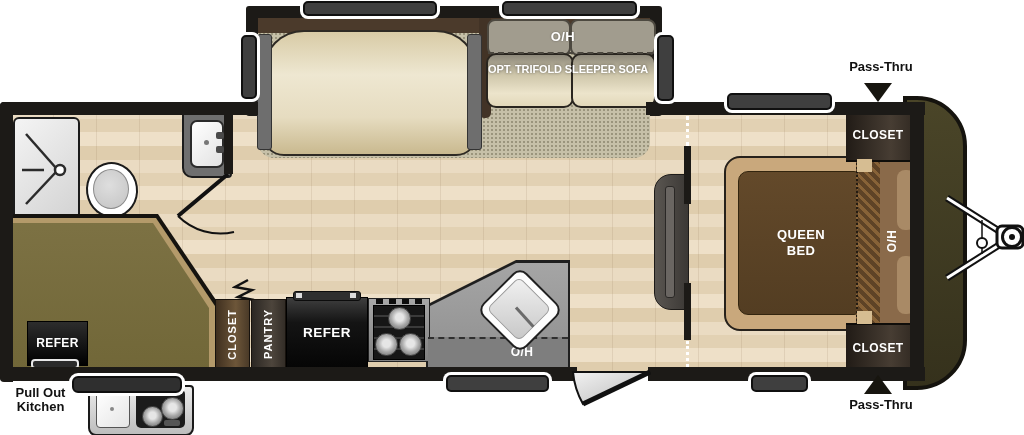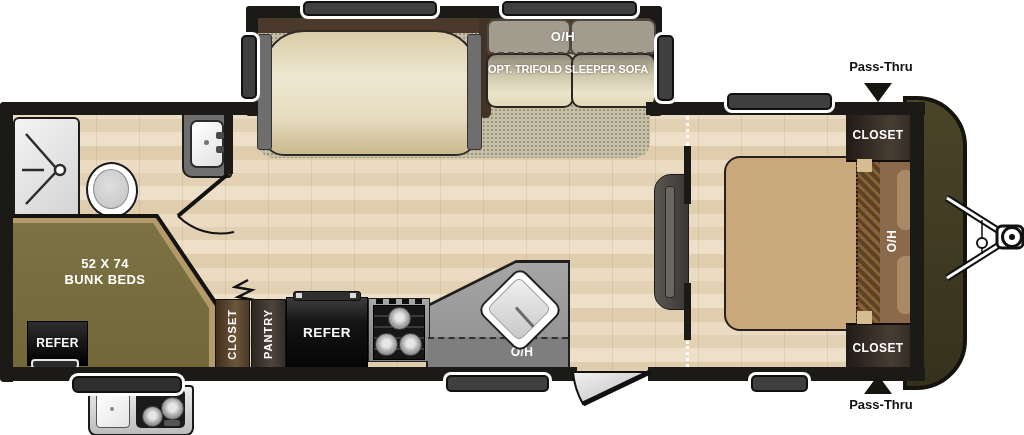--- a/index.html
+++ b/index.html
@@ -102,22 +102,20 @@
     <line x1="66" y1="6" x2="16" y2="48" stroke="#111" stroke-width="4"></line>
   </svg>
 
   <div class="abs" style="left:10px;top:214px;width:210px;height:157px;background:#15130f;z-index:2;
               clip-path:polygon(0 0,148px 0,210px 92px,210px 157px,0 157px);"></div>
   <div class="abs" style="left:10px;top:214px;width:210px;height:157px;background:var(--trim,#b49a6a);z-index:2;
               clip-path:polygon(0 4px,146px 4px,205px 92px,205px 157px,0 157px);"></div>
   <div class="abs" style="left:10px;top:214px;width:210px;height:157px;z-index:2;
               background:linear-gradient(180deg,#7d7244,#716738);
               clip-path:polygon(0 9px,143px 9px,199px 94px,199px 157px,0 157px);"></div>
-  <div class="abs lbl pre s13" style="left:25px;top:256px;width:160px;z-index:3;">52 X 74
-BUNK BEDS</div>
   <div class="abs" style="left:27px;top:321px;width:59px;height:43px;background:linear-gradient(180deg,#2d2d2d,#000);
               border:1.5px solid #000;z-index:3;display:flex;align-items:center;justify-content:center;">
     <div class="lbl s12">REFER</div>
   </div>
   <div class="abs" style="left:33px;top:361px;width:44px;height:6px;background:#2b2b2b;border-radius:2px;
               box-shadow:0 0 0 2px #e8e8e8;z-index:4;"></div>
   <svg class="abs" style="left:232px;top:278px;z-index:3;" width="24" height="30" viewBox="0 0 24 30">
     <path d="M 16 2 L 3 9 L 20 12 L 6 19 L 22 22" fill="none" stroke="#111" stroke-width="2.5"></path>
   </svg>
 
@@ -166,20 +164,26 @@
   <div class="abs" style="left:516px;top:306px;width:26px;height:3px;background:#6a6a6a;transform:rotate(48deg);transform-origin:left center;z-index:6;"></div>
 
   <div class="abs" style="left:686px;top:116px;height:30px;width:0;border-left:3px dotted #ffffff;z-index:3;"></div>
   <div class="abs" style="left:686px;top:341px;height:26px;width:0;border-left:3px dotted #ffffff;z-index:3;"></div>
   <div class="abs" style="left:654px;top:174px;width:33px;height:134px;border-radius:17px 0 0 17px;
               background:linear-gradient(90deg,#5a5651,#3b3835);border:1.5px solid #1d1b19;z-index:3;"></div>
   <div class="abs" style="left:665px;top:186px;width:8px;height:110px;background:#6a6662;border:1px solid #2a2826;border-radius:3px;z-index:4;"></div>
 
   <div class="abs" style="left:724px;top:156px;width:196px;height:171px;background:var(--platform,#c9a87c);
               border:2px solid #26211b;border-radius:16px 4px 4px 16px;z-index:2;"></div>
+  <div class="abs" style="left:738px;top:171px;width:124px;height:142px;border-radius:10px;border:1.5px solid #33250f;
+              background:linear-gradient(180deg,#63492a,#533d22);z-index:3;
+              display:flex;align-items:center;justify-content:center;">
+    <div class="lbl pre s13">QUEEN
+BED</div>
+  </div>
   <div class="abs" style="left:856px;top:158px;width:24px;height:167px;background:#5e4326;z-index:3;border-left:2px dotted #241c12;
               background-image:repeating-linear-gradient(45deg, rgba(170,125,70,.55) 0 3px, rgba(0,0,0,0) 3px 7px);"></div>
   <div class="abs" style="left:880px;top:158px;width:38px;height:167px;background:var(--headboard,#8a6a4a);z-index:3;border-right:2px dotted #241c12;"></div>
   <div class="abs" style="left:897px;top:170px;width:18px;height:60px;background:#a98a66;border-radius:8px;z-index:4;"></div>
   <div class="abs" style="left:897px;top:256px;width:18px;height:58px;background:#a98a66;border-radius:8px;z-index:4;"></div>
   <div class="abs" style="left:857px;top:159px;width:15px;height:13px;background:#d6bd92;z-index:4;"></div>
   <div class="abs" style="left:857px;top:311px;width:15px;height:13px;background:#d6bd92;z-index:4;"></div>
   <div class="abs lbl s12" style="left:880px;top:226px;width:40px;height:30px;z-index:5;transform:rotate(-90deg);">O/H</div>
 
   <div class="abs closet-face" style="left:846px;top:110px;width:64px;height:50px;border-bottom:2.5px solid #0f0d0a;z-index:3;
@@ -224,19 +228,21 @@
               background:linear-gradient(180deg,#ececec,#bdbdbd);z-index:0;"></div>
   <div class="abs" style="left:96px;top:391px;width:32px;height:35px;background:linear-gradient(135deg,#fff,#e5e5e5);
               border:1.5px solid #555;border-radius:4px;z-index:1;"></div>
   <div class="abs" style="left:110px;top:407px;width:4px;height:4px;border-radius:50%;background:#888;z-index:2;"></div>
   <div class="abs" style="left:136px;top:389px;width:49px;height:39px;background:#1b1b1b;border-radius:5px;z-index:1;"></div>
   <div class="abs burner" style="left:142px;top:406px;width:19px;height:19px;z-index:2;"></div>
   <div class="abs burner" style="left:161px;top:397px;width:21px;height:21px;z-index:2;"></div>
   <div class="abs" style="left:164px;top:420px;width:16px;height:6px;background:#555;border-radius:2px;z-index:2;"></div>
   <div class="abs" style="left:72px;top:376px;width:106px;height:13px;background:#2f2f2f;border:2px solid #0f0f0f;
               border-radius:6px;box-shadow:0 0 0 3px #ffffff;z-index:6;"></div>
+  <div class="abs ext pre" style="left:3px;top:386px;width:75px;z-index:6;font-weight:bold;">Pull Out
+Kitchen</div>
 
   <div class="abs ext" style="left:831px;top:60px;width:100px;z-index:6;">Pass-Thru</div>
   <div class="abs arrow-down" style="left:864px;top:83px;z-index:6;"></div>
   <div class="abs arrow-up" style="left:864px;top:375px;z-index:6;"></div>
   <div class="abs ext" style="left:831px;top:398px;width:100px;z-index:6;">Pass-Thru</div>
 
 </div>
 
 </body></html>

